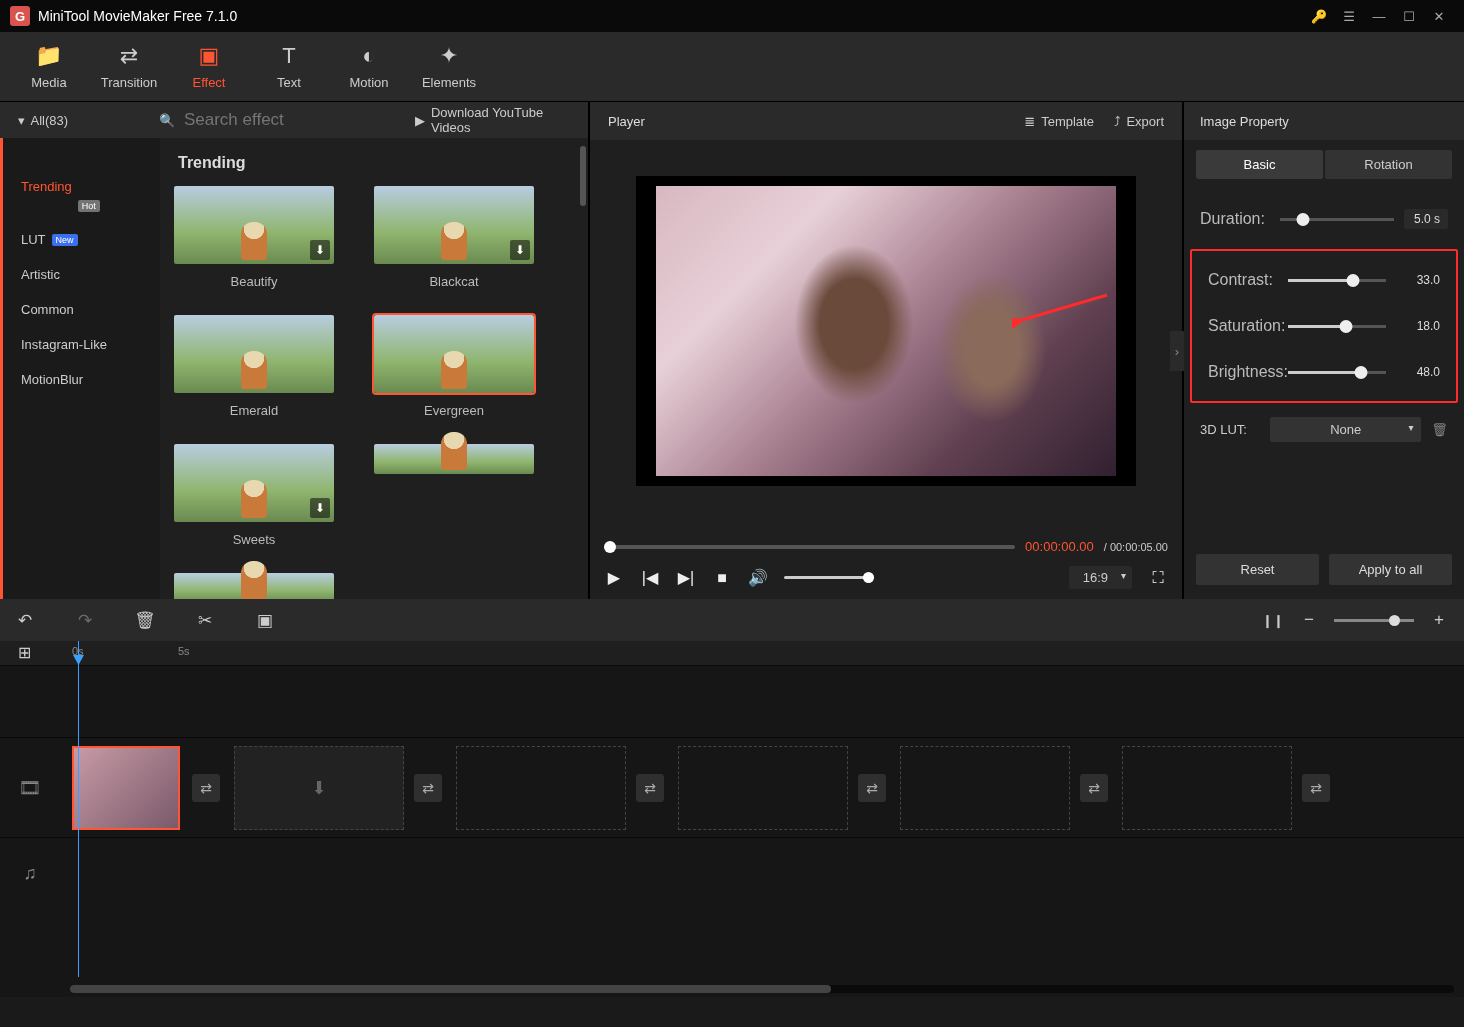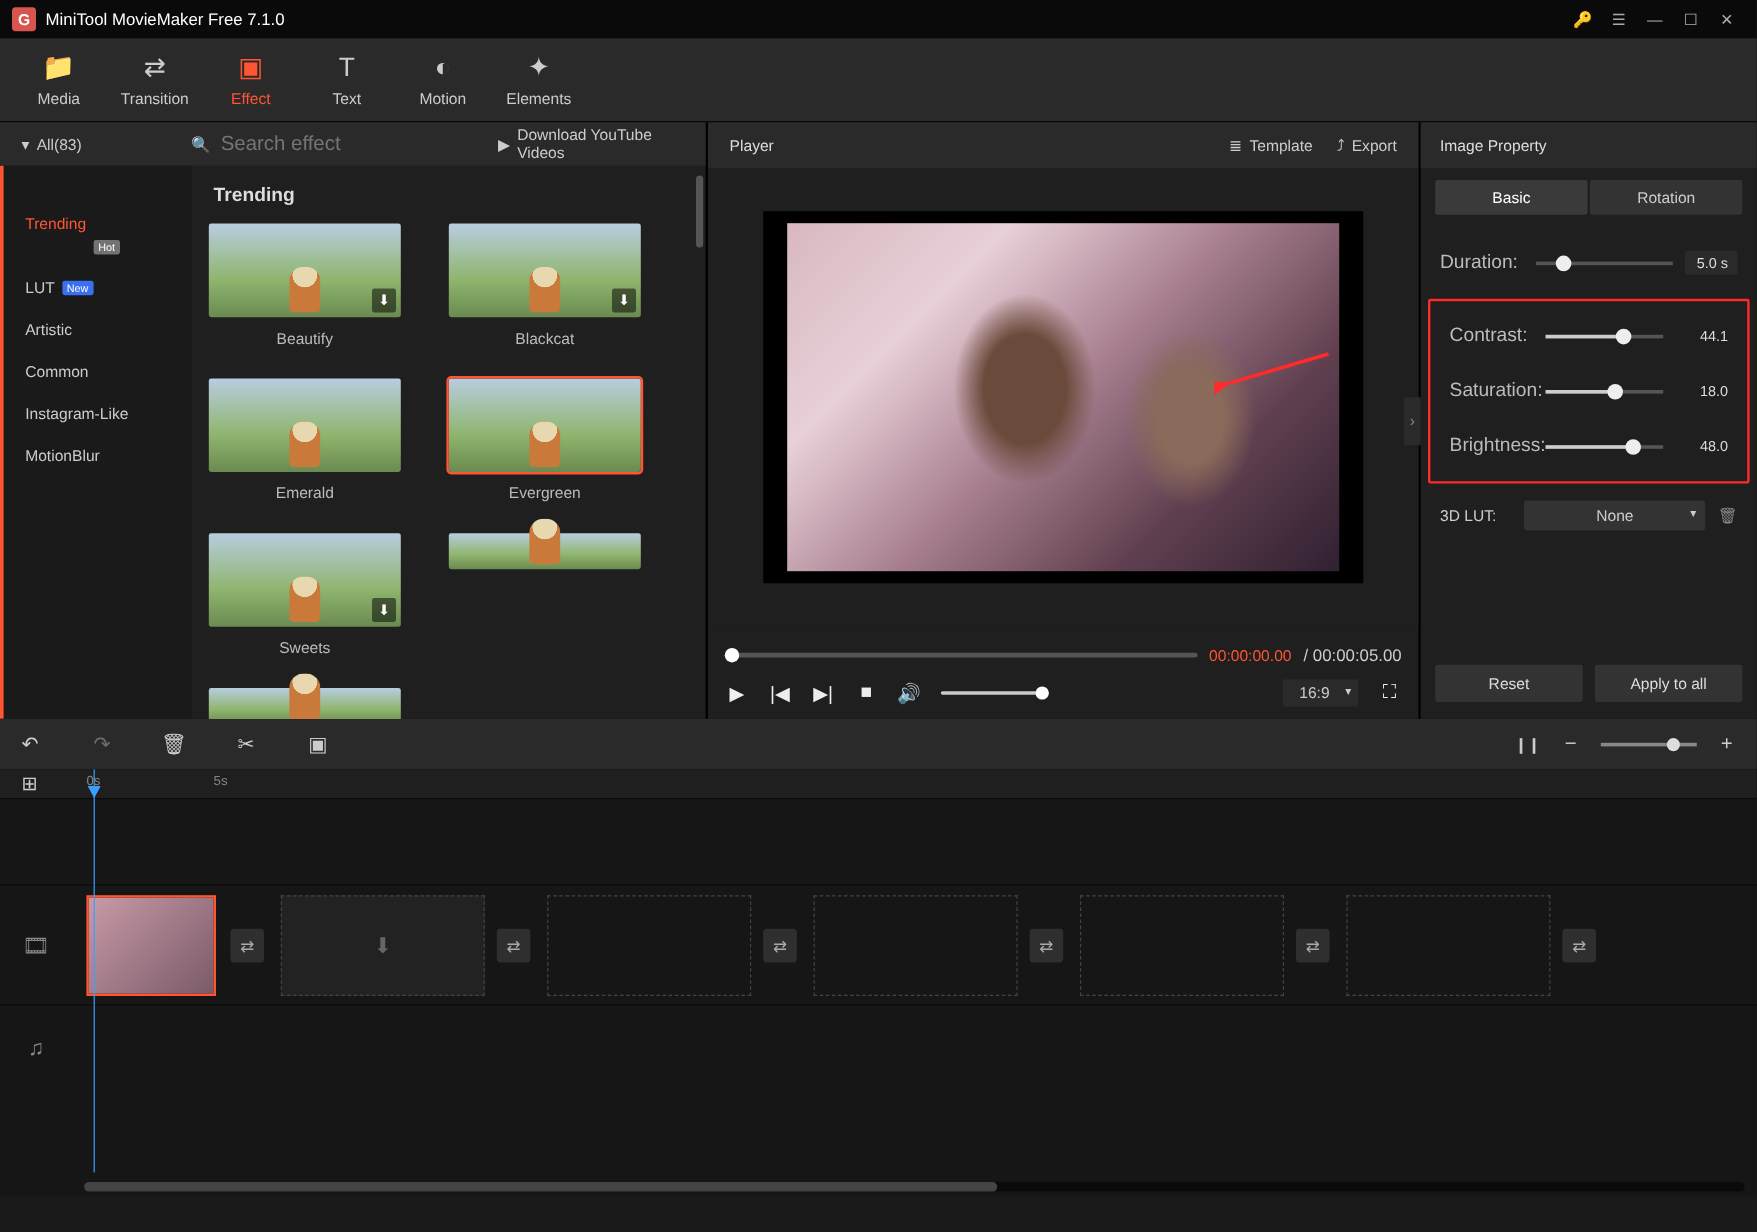--- a/index.html
+++ b/index.html
@@ -61,21 +61,21 @@
 .vimg::before { content:""; position:absolute; left:30%; top:20%; width:120px; height:160px; background: radial-gradient(ellipse, #6a4a3a 40%, transparent 70%); border-radius:50%;}
 .vimg::after { content:""; position:absolute; right:15%; top:30%; width:110px; height:150px; background: radial-gradient(ellipse, #8a6a5a 35%, transparent 70%); border-radius:50%;}
 .arrow { position: absolute; right: 70px; top: 150px; pointer-events:none; }
 .expand-handle { position:absolute; right:-2px; top:50%; width:14px; height:40px; background:#2a2a2a; display:flex; align-items:center; justify-content:center; color:#888; cursor:pointer;}
 
 .pcontrols { padding: 6px 14px 10px; margin-top: 11px; }
 .seekrow { display: flex; align-items: center; gap: 10px; margin-bottom: 12px; }
 .seekbar { flex: 1; height: 4px; background: #555; border-radius: 2px; position: relative; }
 .seekdot { position: absolute; left: 0; top: -4px; width: 12px; height: 12px; background: #fff; border-radius: 50%; }
 .time-cur { color: #ff5533; font-size: 13px; }
-.time-tot { color: #ccc; font-size: 14px; }
+.time-tot { color: #ccc; font-size: 11px; }
 .ctrlrow { display: flex; align-items: center; gap: 16px; }
 .ctrlbtn { color: #eee; font-size: 16px; cursor: pointer; width:20px; text-align:center;}
 .volbar { width: 90px; height: 3px; background: #ccc; border-radius: 2px; position: relative; }
 .voldot { position: absolute; right: 0; top: -4px; width: 11px; height: 11px; background: #fff; border-radius: 50%; }
 .spacer { flex: 1; }
 .aspect { background: #2a2a2a; padding: 4px 24px 4px 14px; border-radius: 2px; color: #ccc; cursor: pointer; position:relative;}
 .aspect::after{content:"▾"; position:absolute; right:6px; top:4px; font-size:10px;}
 
 
 .rhead { height: 38px; display: flex; align-items: center; padding: 0 16px; background: #2a2a2a; color: #ddd; }
@@ -322,21 +322,21 @@
       </div>
     </div>
     <div class="highlight-box">
       <div class="props" id="slider-rows">
           <div class="prow">
             <div class="plabel">Contrast:</div>
     <div class="pslider">
               <div class="fill" style="width:66%"></div>
               <div class="knob" style="left:66%"></div>
             </div>
-    <div class="pval">44.1</div>
+    <div class="pval">33.0</div>
           </div>
           <div class="prow">
             <div class="plabel">Saturation:</div>
     <div class="pslider">
               <div class="fill" style="width:59%"></div>
               <div class="knob" style="left:59%"></div>
             </div>
     <div class="pval">18.0</div>
           </div>
           <div class="prow">

